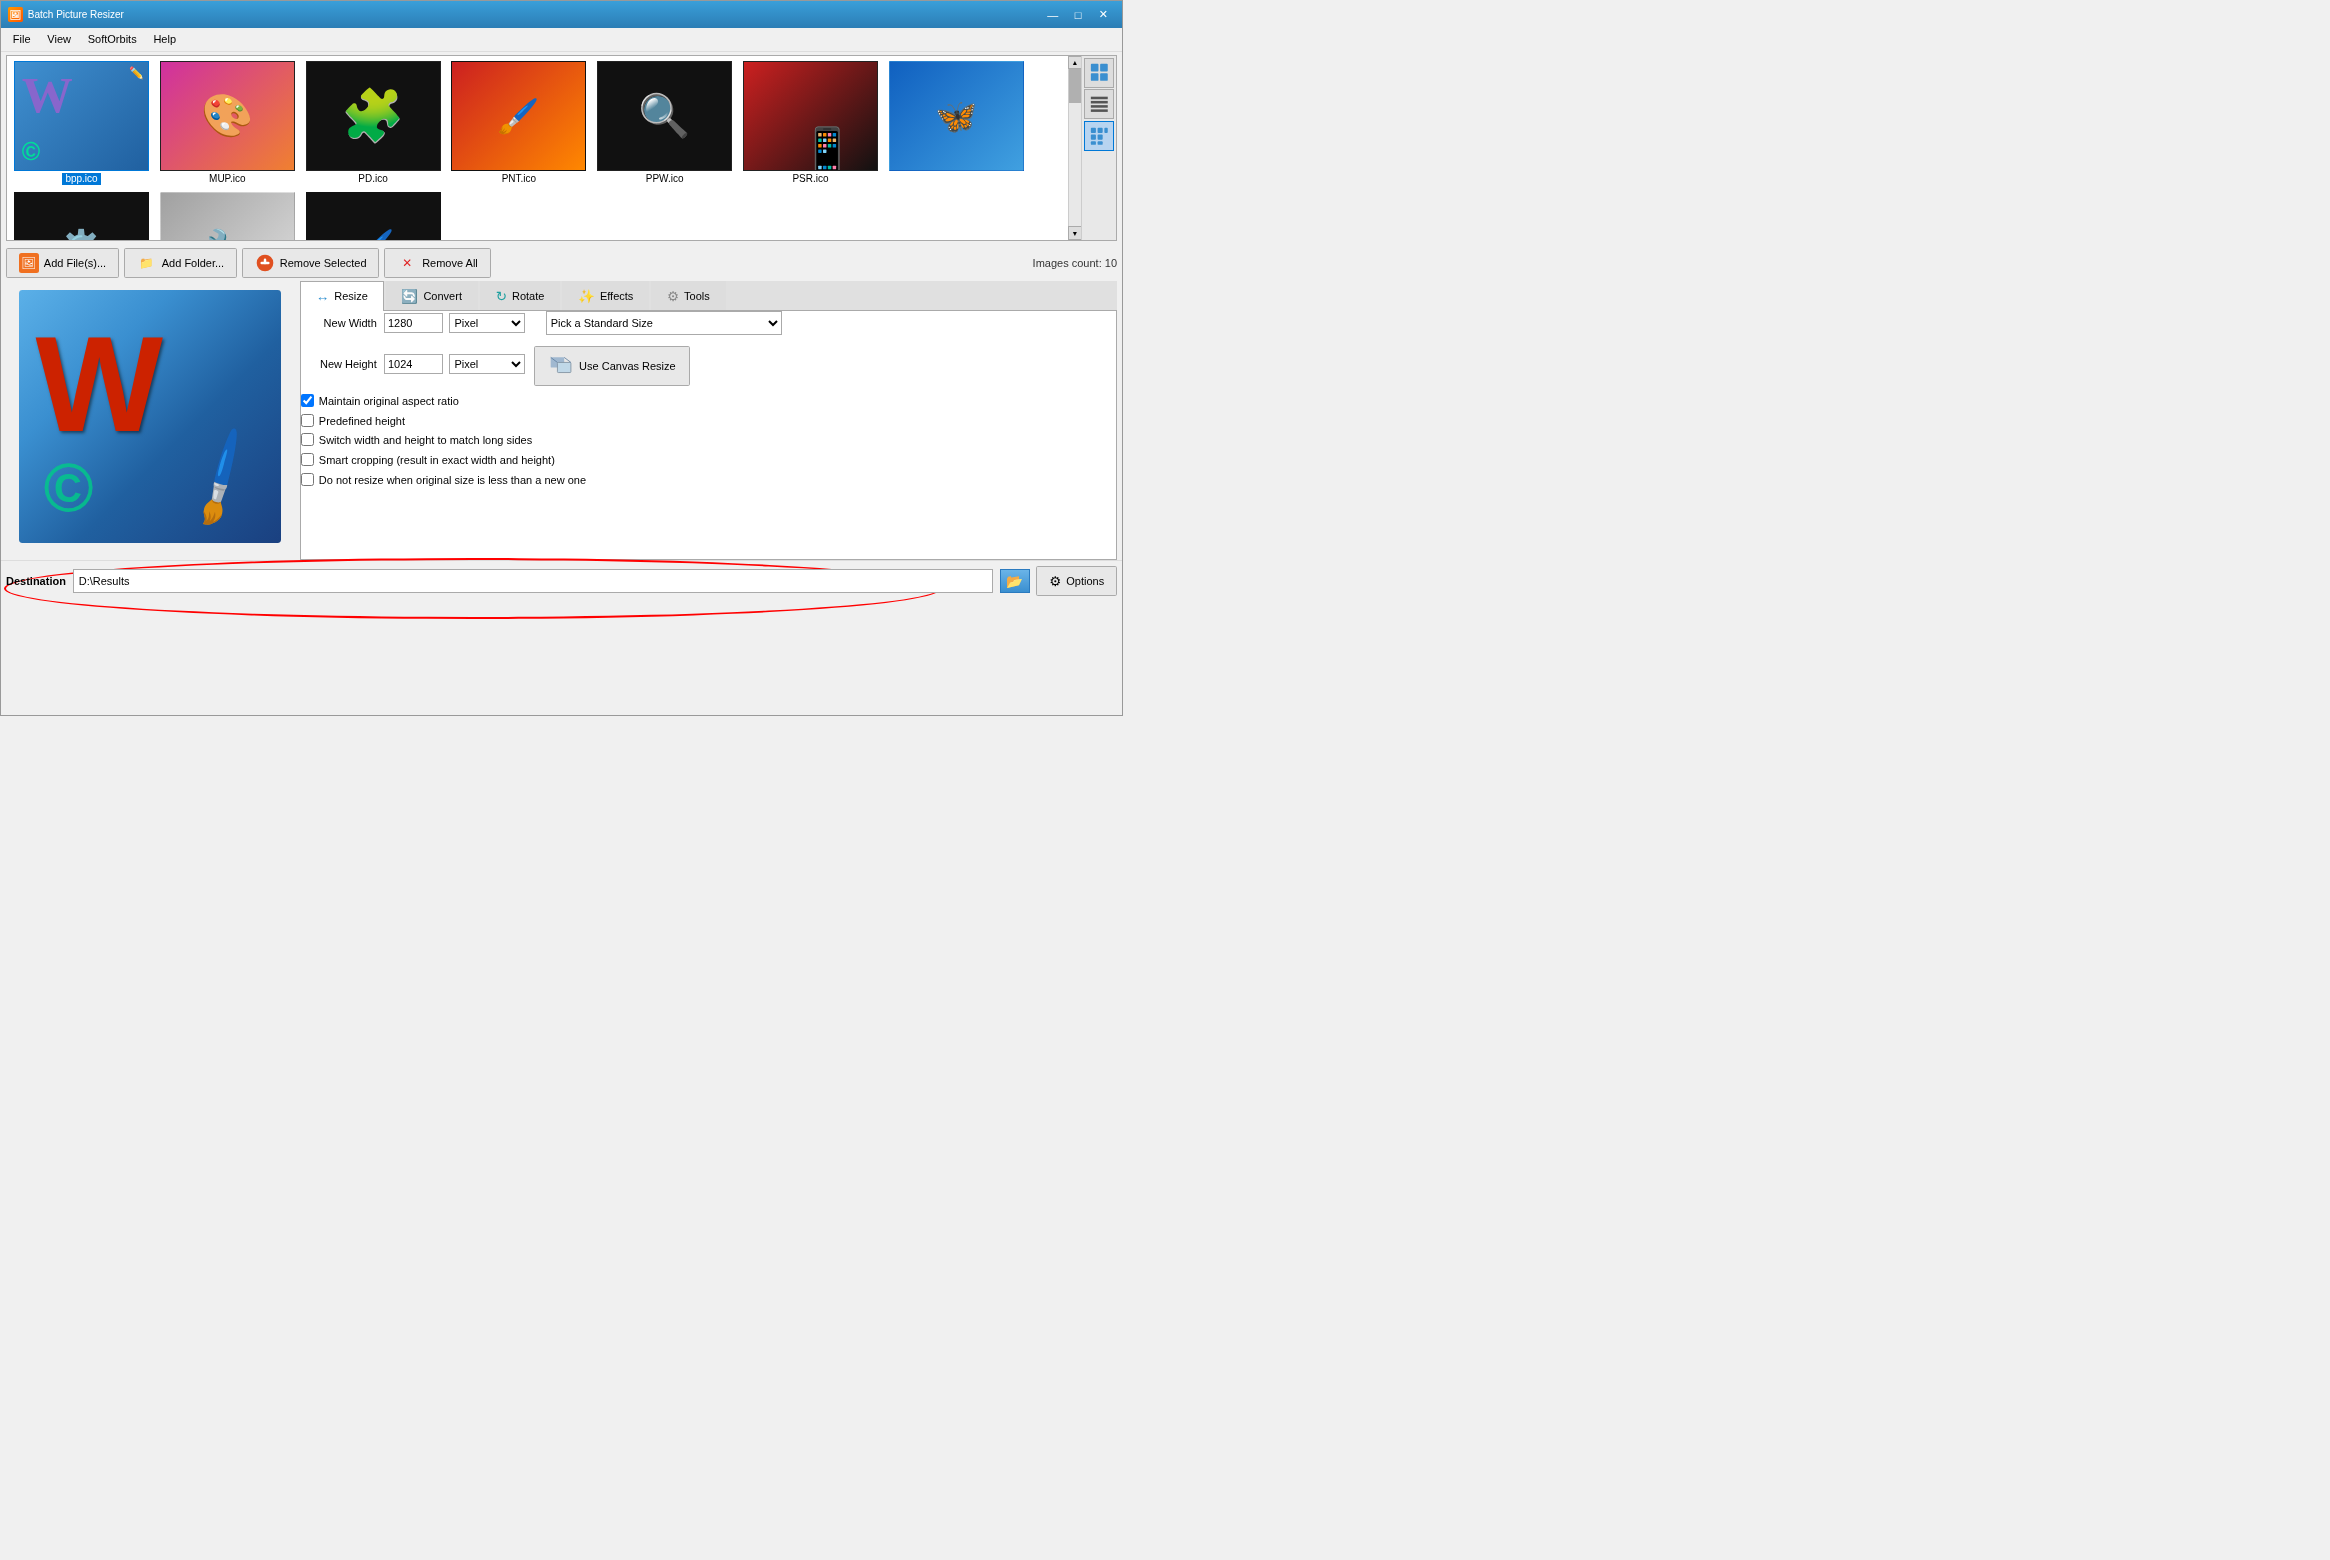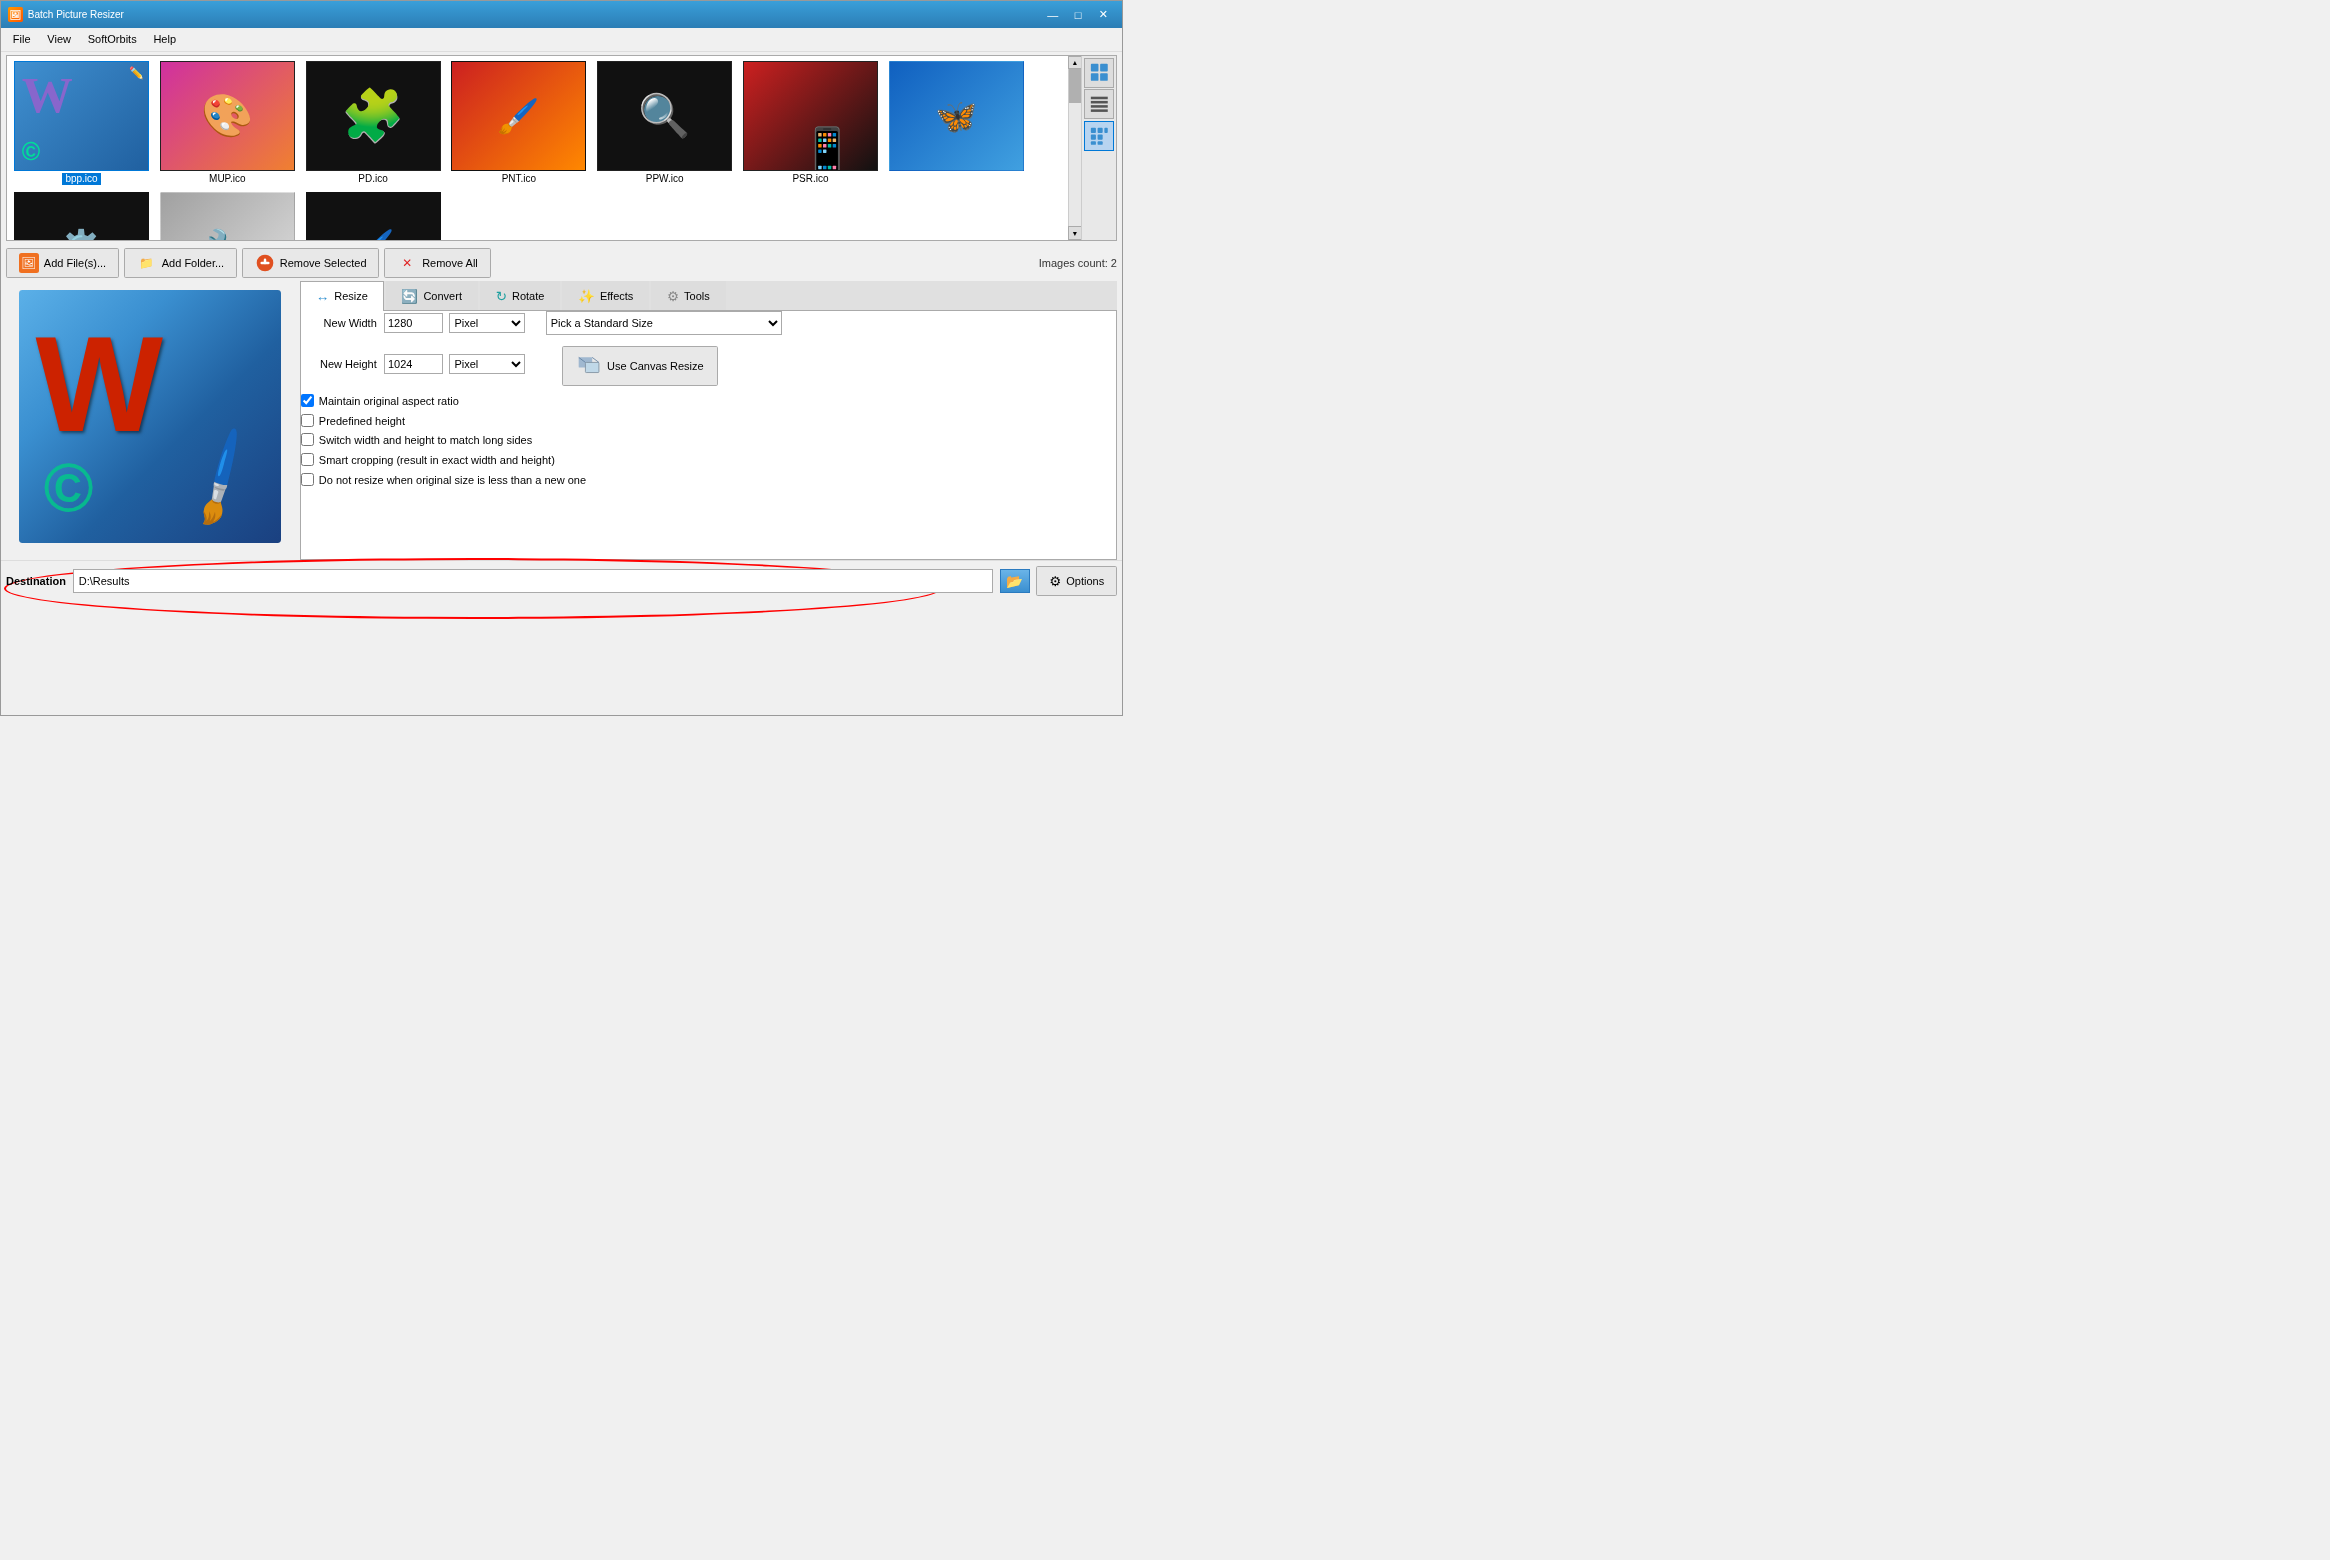--- a/index.html
+++ b/index.html
@@ -615,21 +615,21 @@
         <path d="M8 12 L16 12" stroke="white" stroke-width="3" stroke-linecap="round"></path>
         <path d="M12 8 L12 12" stroke="white" stroke-width="3" stroke-linecap="round"></path>
       </svg>
     </div>
     <span>Remove Selected</span>
   </button>
   <button class="toolbar-btn">
     <div class="toolbar-icon icon-red">✕</div>
     <span>Remove All</span>
   </button>
-  <span class="images-count">Images count: 2</span>
+  <span class="images-count">Images count: 10</span>
 </div>
 
 <div class="main-content">
 
   <div class="preview-panel">
     <div class="preview-image">
       <span class="preview-w">W</span>
       <span class="preview-c">©</span>
 
       <div style="position:absolute;bottom:25px;right:17px;font-size:68px;transform:rotate(-30deg);opacity:0.9;">🖌️</div>
@@ -677,21 +677,21 @@
         </div>
       </div>
 
       <div class="form-row">
         <span class="form-label">New Height</span>
         <input class="form-input" type="text" value="1024" style="">
         <select class="form-select">
           <option>Pixel</option>
           <option>Percent</option>
         </select>
-        <div style="margin-left:30px;">
+        <div style="margin-left:2px;">
           <button class="canvas-resize-btn">
             <svg width="23.6" height="23.6" viewBox="0 0 28 28">
               <rect x="2" y="4" width="16" height="12" fill="#a0b8d0" rx="1"></rect>
               <rect x="10" y="10" width="16" height="12" fill="#c0d8e8" stroke="#8090a0" stroke-width="1" rx="1"></rect>
               <line x1="2" y1="4" x2="10" y2="10" stroke="#6080a0" stroke-width="1"></line>
               <line x1="18" y1="4" x2="26" y2="10" stroke="#6080a0" stroke-width="1"></line>
             </svg>
             <span>Use Canvas Resize</span>
           </button>
         </div>

